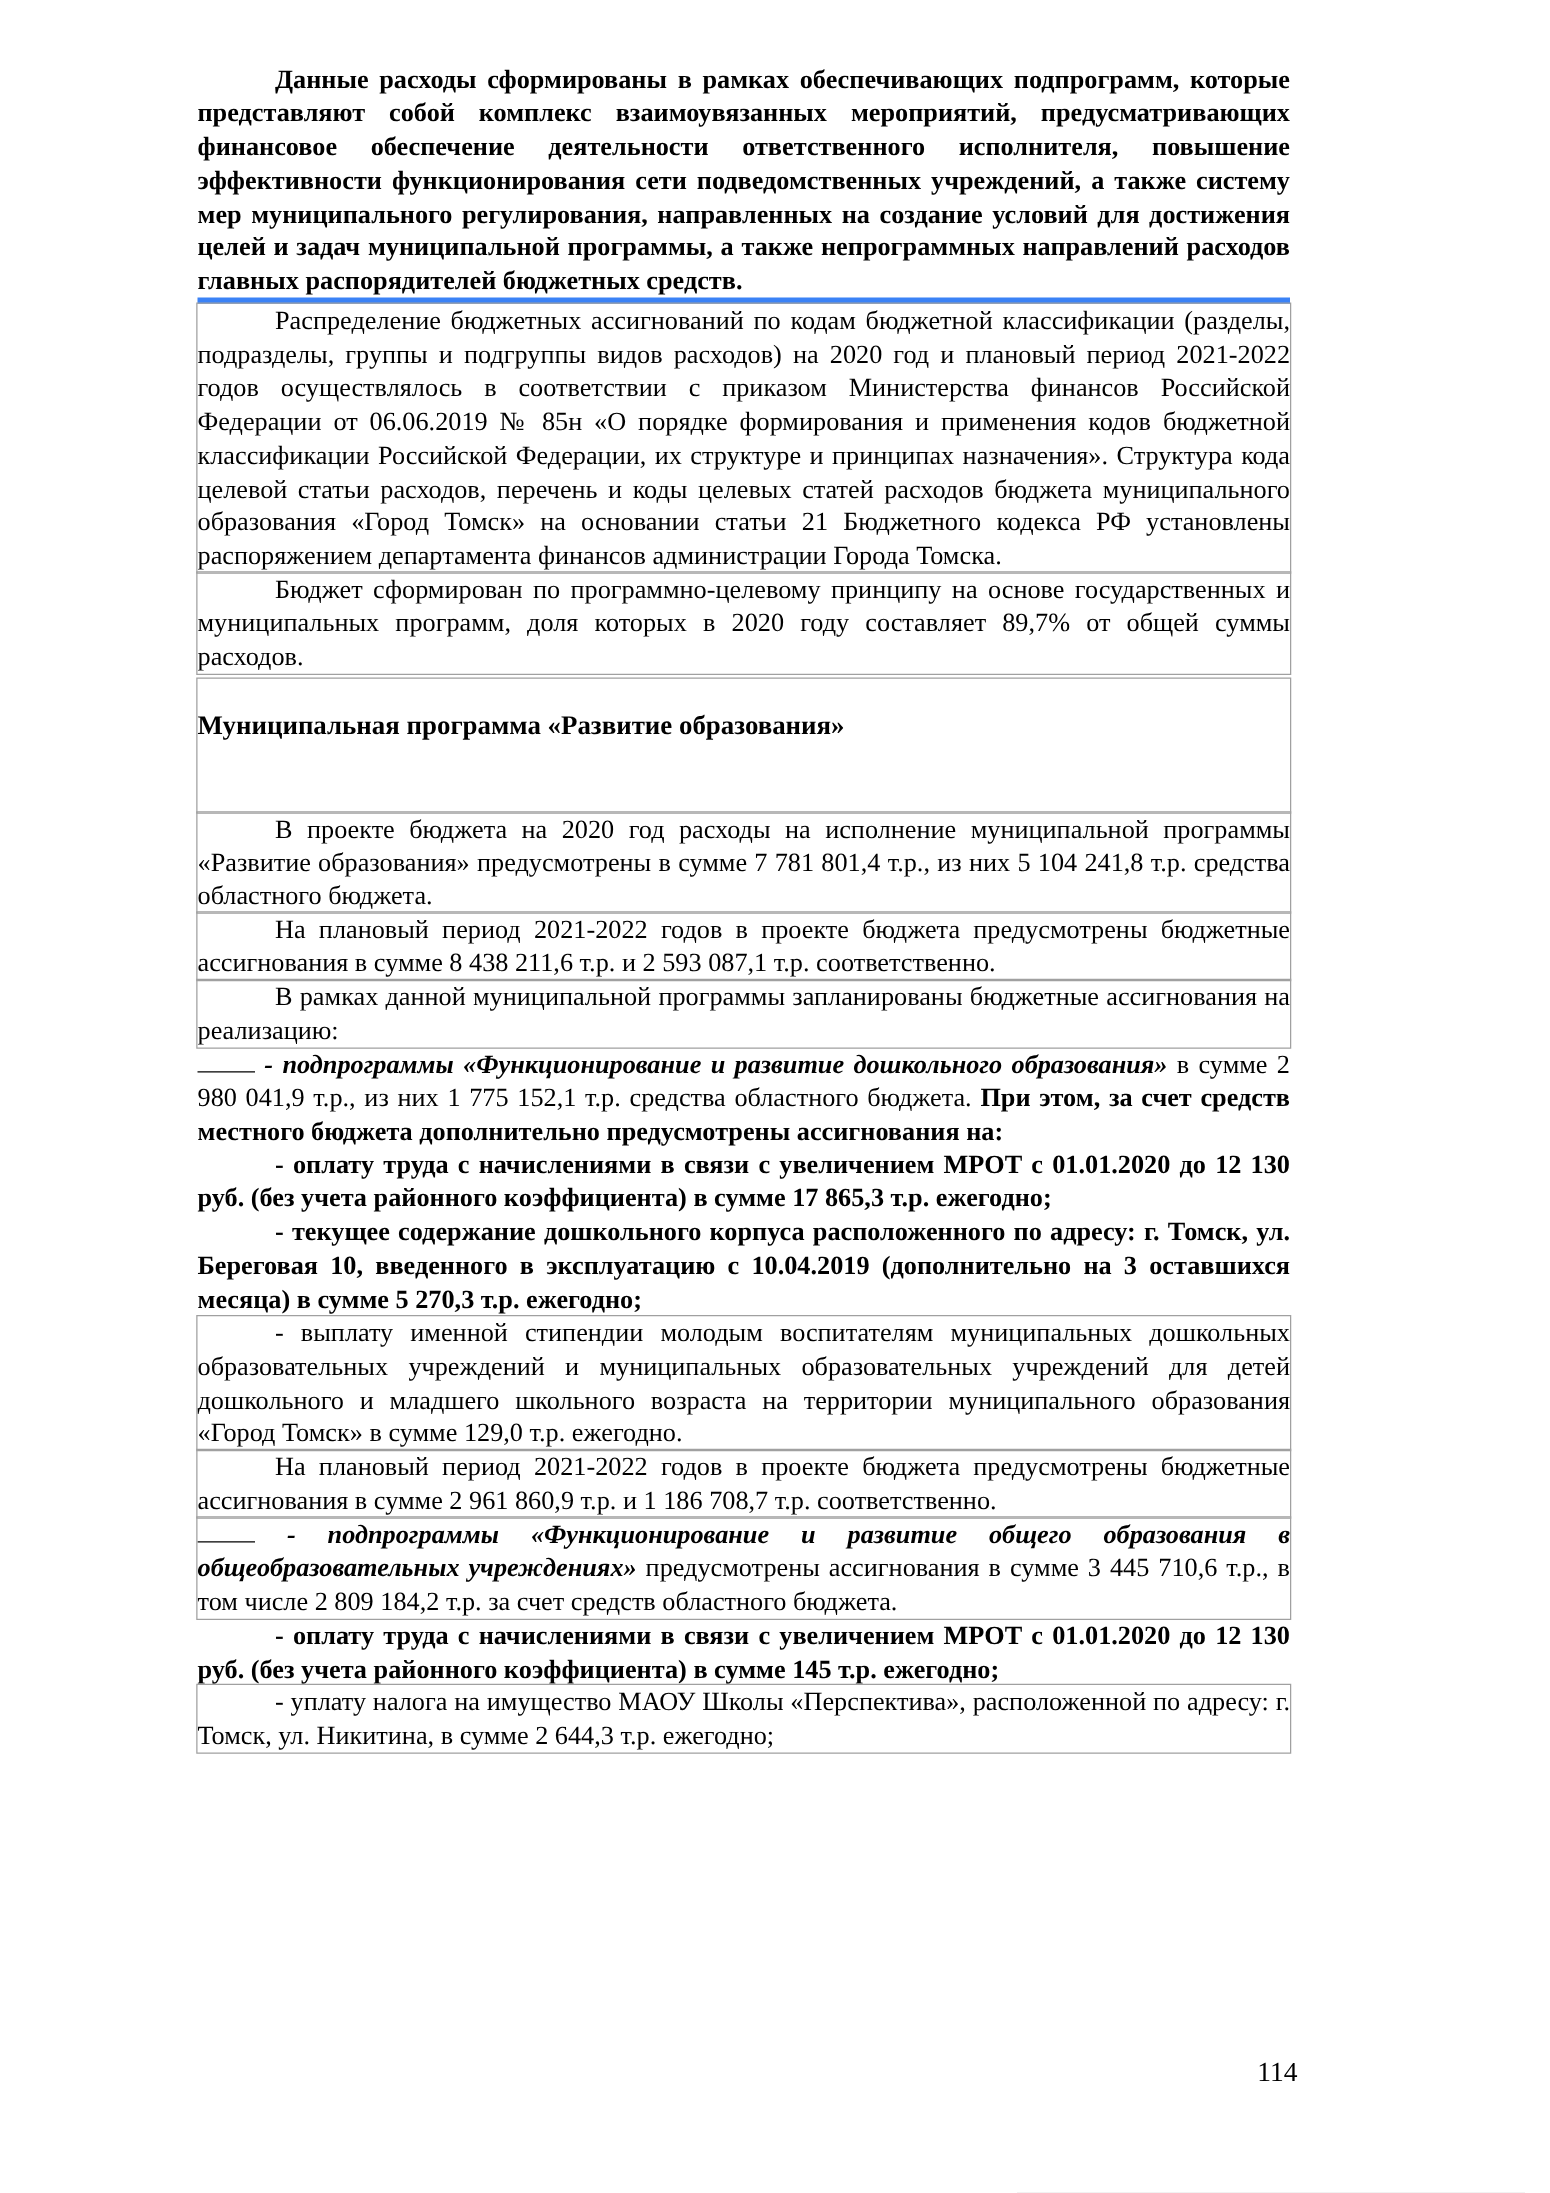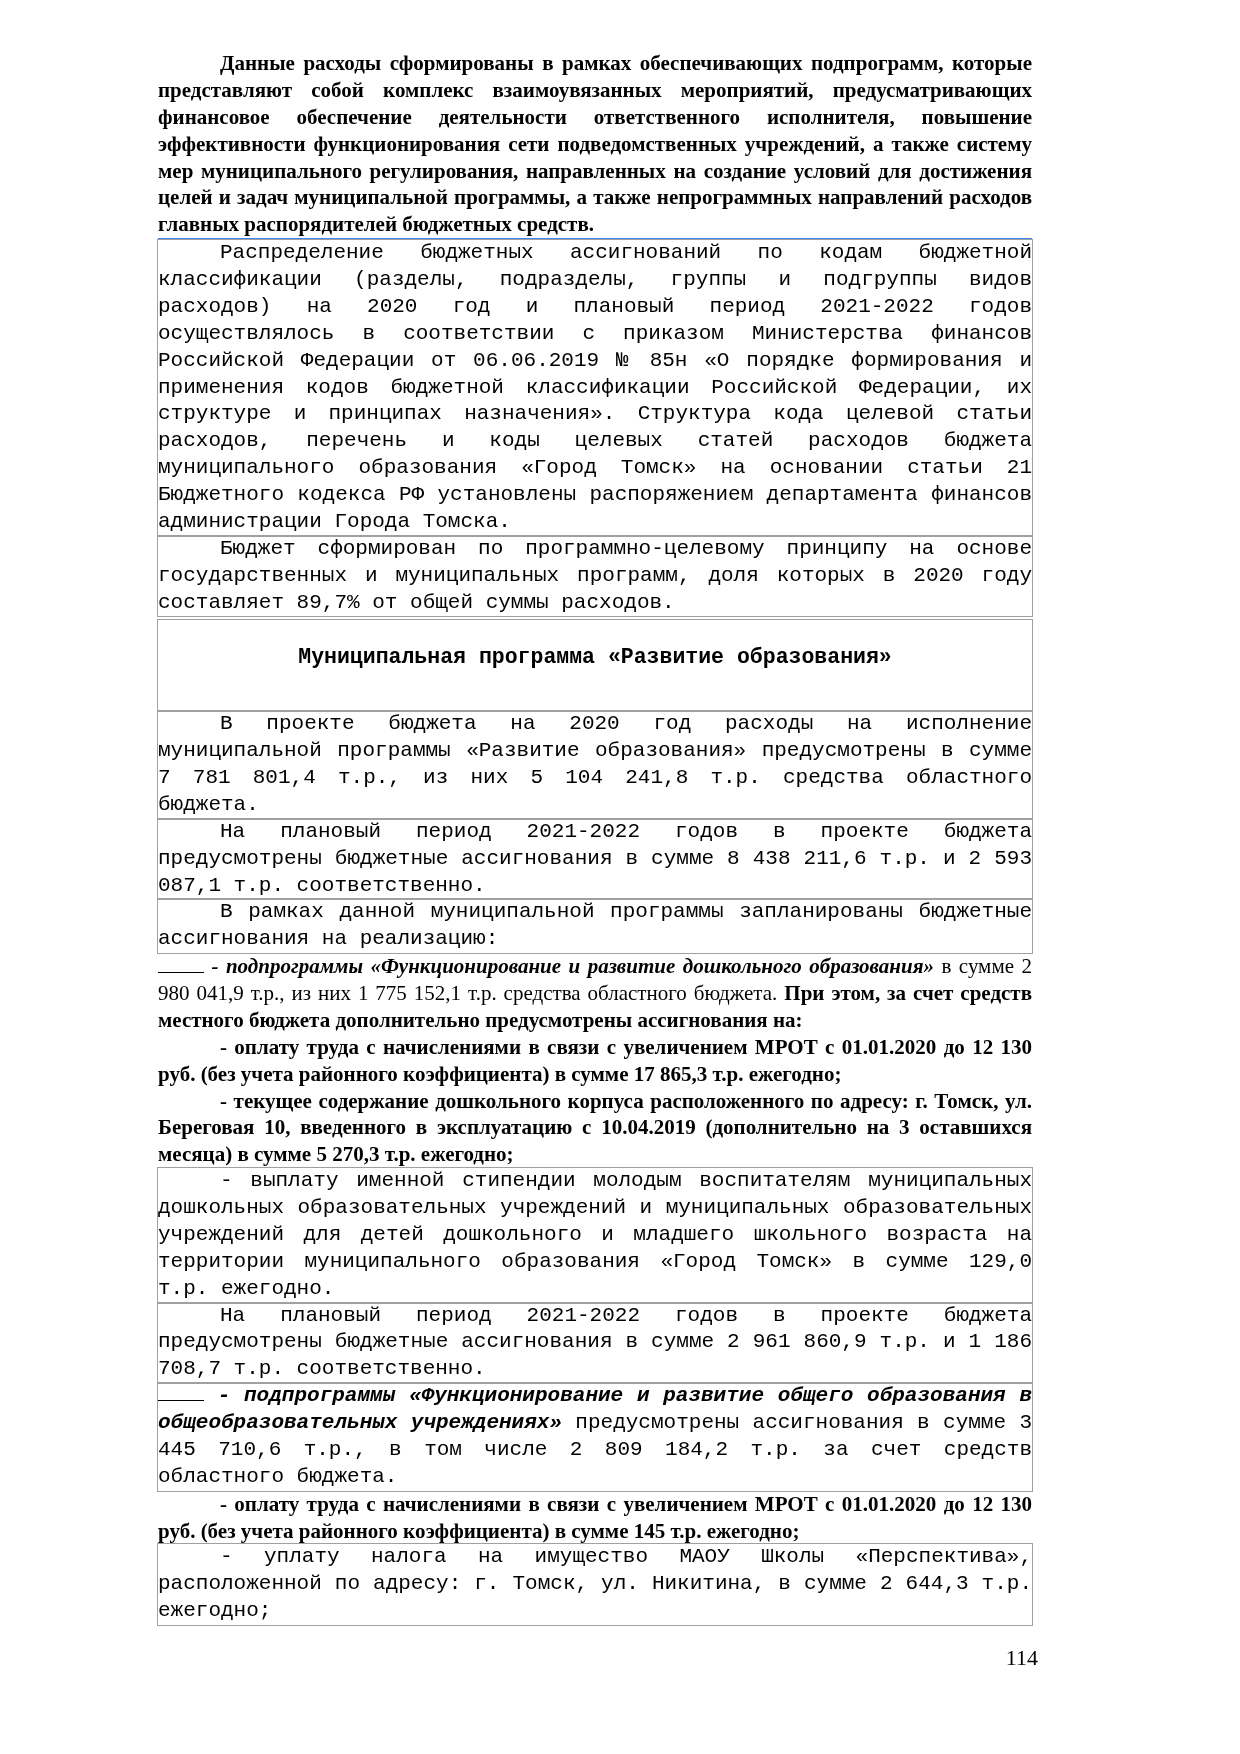--- a/index.html
+++ b/index.html
@@ -16,30 +16,30 @@
     position:absolute;
     left:158px;top:50px;width:874px;
     font-size:21px;line-height:1.28;
     text-align:justify;
   }
   p.para{margin:0;text-indent:62px;}
   p.noindent{text-indent:0;}
   .bold{font-weight:bold;}
   .bi{font-weight:bold;font-style:italic;}
   .u{}
-  .bb{border-bottom:2px solid #3b82f6;}
-  .boxed{outline:1px solid #a0a0a0;font-family:Liberation Mono, monospace;}
+  .bb{border-bottom:5px solid #3b82f6;}
+  .boxed{outline:1px solid #a0a0a0;}
   .tab-u{
     display:inline-block;width:46px;height:2px;
     border-bottom:1px solid #000;vertical-align:baseline;
   }
   .heading-box{
     margin-top:4px;
-    padding:24px 0 40px 0;
-    text-align:center;
+    padding:24px 0 56px 0;
+    text-align:left;
   }
   .heading-box h2{
     margin:0;font-size:21.5px;font-weight:bold;line-height:1.25;
     text-indent:0;
   }
   .page-number{
     position:absolute;
     top:1645px;left:158px;width:880px;
     text-align:right;
     font-size:22px;font-weight:normal;

